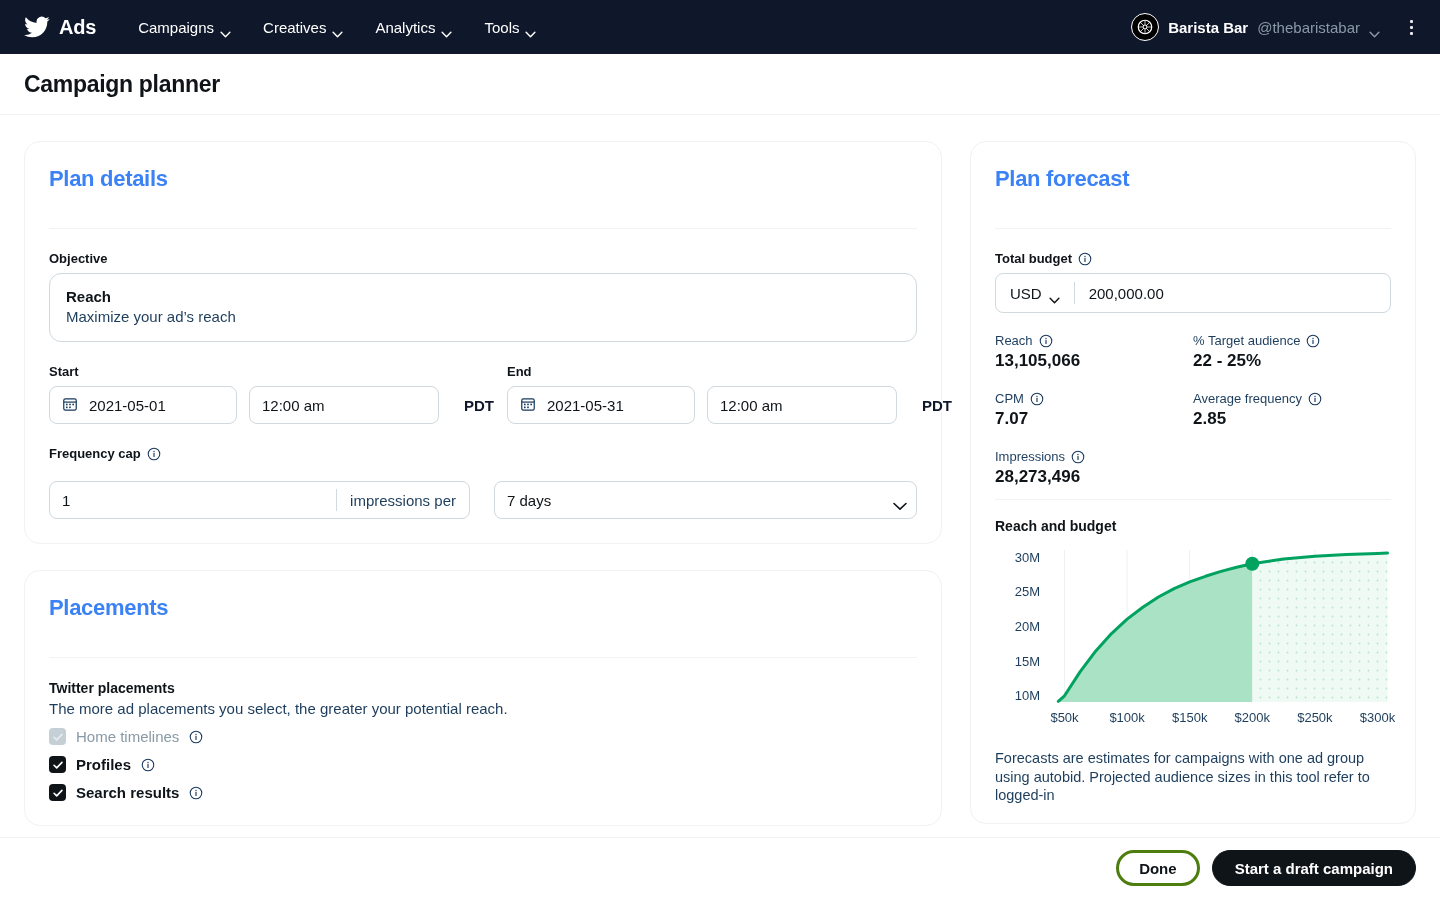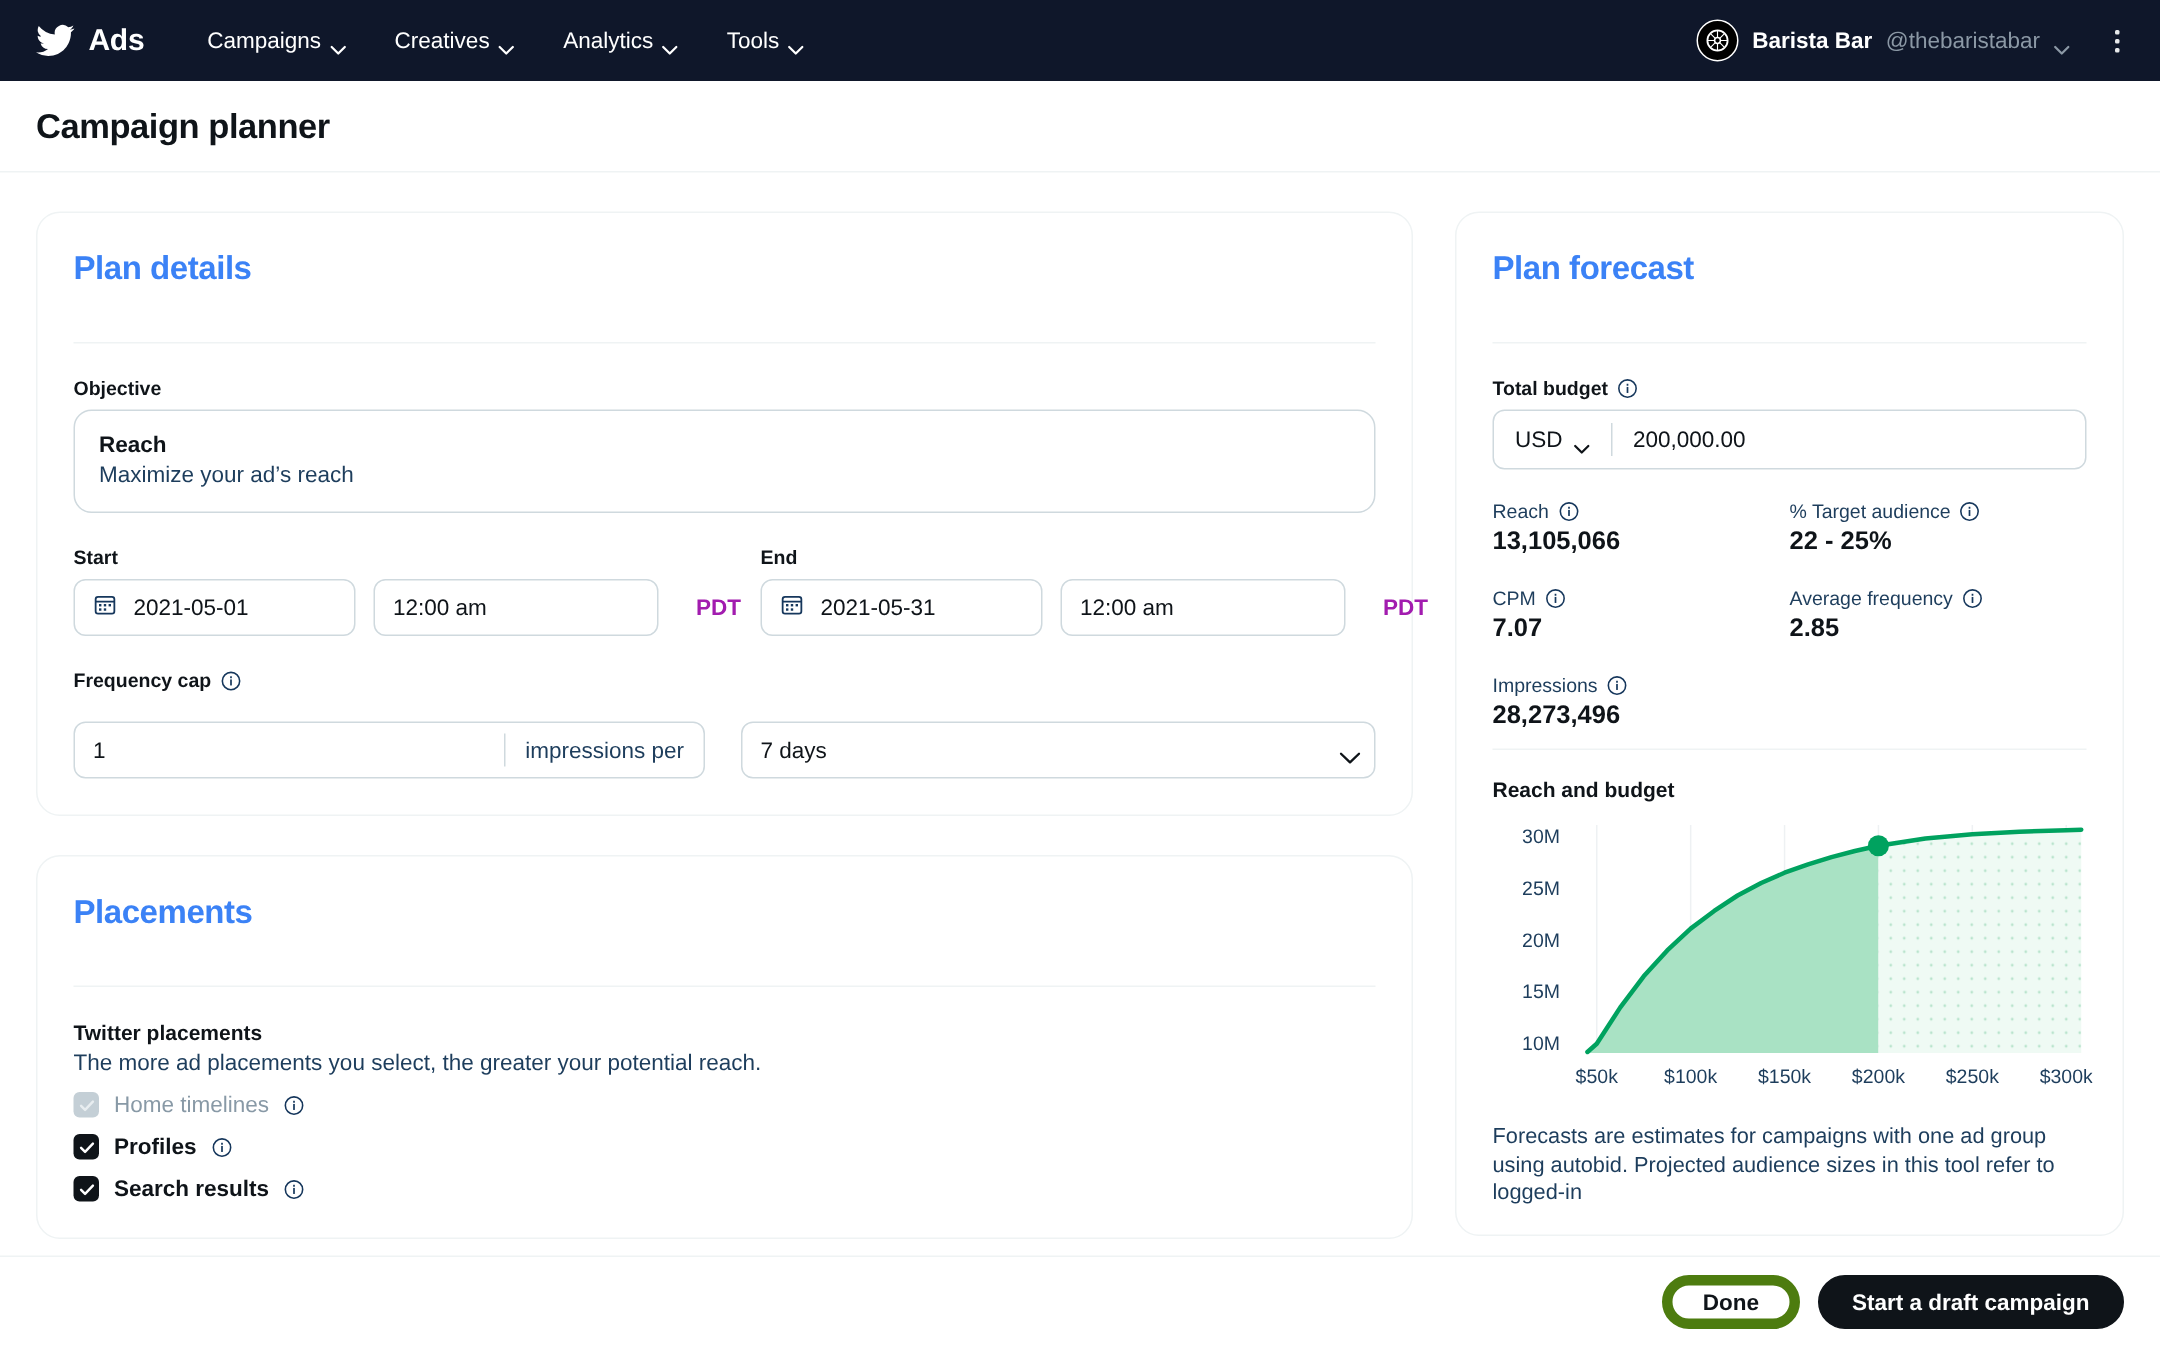--- a/index.html
+++ b/index.html
@@ -91,21 +91,21 @@
   .date-group { width: 446px; }
   .date-inputs { display: flex; align-items: center; gap: 12px; }
   .input {
     border: 1px solid #cfd9de; border-radius: 8px;
     height: 38px; display: flex; align-items: center;
     padding: 0 12px; font-size: 15px; color: #0f1419;
     background: #fff;
   }
   .date-input { width: 188px; gap: 11px; }
   .time-input { width: 190px; }
-  .tz { font-size: 15px; font-weight: bold; color: #a21caf; margin-left: 13px; }
+  .tz { font-size: 15px; font-weight: bold; color: #0f172a; margin-left: 13px; }
 
   .freq-row { display: flex; gap: 24px; margin-top: 20px; align-items: center;}
   .freq-input {
     width: 422px; justify-content: space-between; padding: 0;
   }
   .freq-num { flex: 1; padding: 0 12px; font-size: 15px; color: #0f1419; }
   .freq-suffix {
     border-left: 1px solid #cfd9de; padding: 0 13px; height: 22px;
     display: flex; align-items: center; font-size: 15px; color: #1d3d5c;
   }
@@ -160,21 +160,21 @@
   .bottombar {
     position: absolute; left: 0; right: 0; bottom: 0; height: 61px;
     background: #ffffff; border-top: 1px solid #eff3f4;
     display: flex; align-items: center; justify-content: flex-end;
     gap: 12px; padding: 0 24px;
   }
   .btn {
     border-radius: 999px; font-size: 15px; font-weight: bold;
     padding: 0 20px; height: 36px; display: flex; align-items: center; cursor: pointer;
   }
-  .btn-secondary { background: #fff; color: #0f1419; border: 7px solid #4d7c0f; }
+  .btn-secondary { background: #fff; color: #0f1419; border: 3px solid #4d7c0f; }
   .btn-primary { background: #0f1419; color: #ffffff; border: 1px solid #0f1419; padding: 0 22px; }
 </style>
 </head>
 <body>
 
 <div class="topnav">
   <div class="brand">
     <span class="brand-bird">
       <svg viewBox="0 0 24 24" width="26" height="26">
           <path fill="#fff" d="M23.6 4.6c-.9.4-1.8.7-2.8.8 1-.6 1.8-1.6 2.2-2.7-1 .6-2 1-3.1 1.2a4.9 4.9 0 0 0-8.3 4.4A13.9 13.9 0 0 1 1.7 3.1a4.9 4.9 0 0 0 1.5 6.5c-.8 0-1.5-.2-2.2-.6 0 2.3 1.7 4.3 3.9 4.7-.7.2-1.4.2-2.1.1a4.9 4.9 0 0 0 4.6 3.4A9.9 9.9 0 0 1 0 19.3a14 14 0 0 0 7.5 2.2c9 0 14-7.5 14-14v-.6c1-.7 1.8-1.6 2.1-2.3z"></path>

